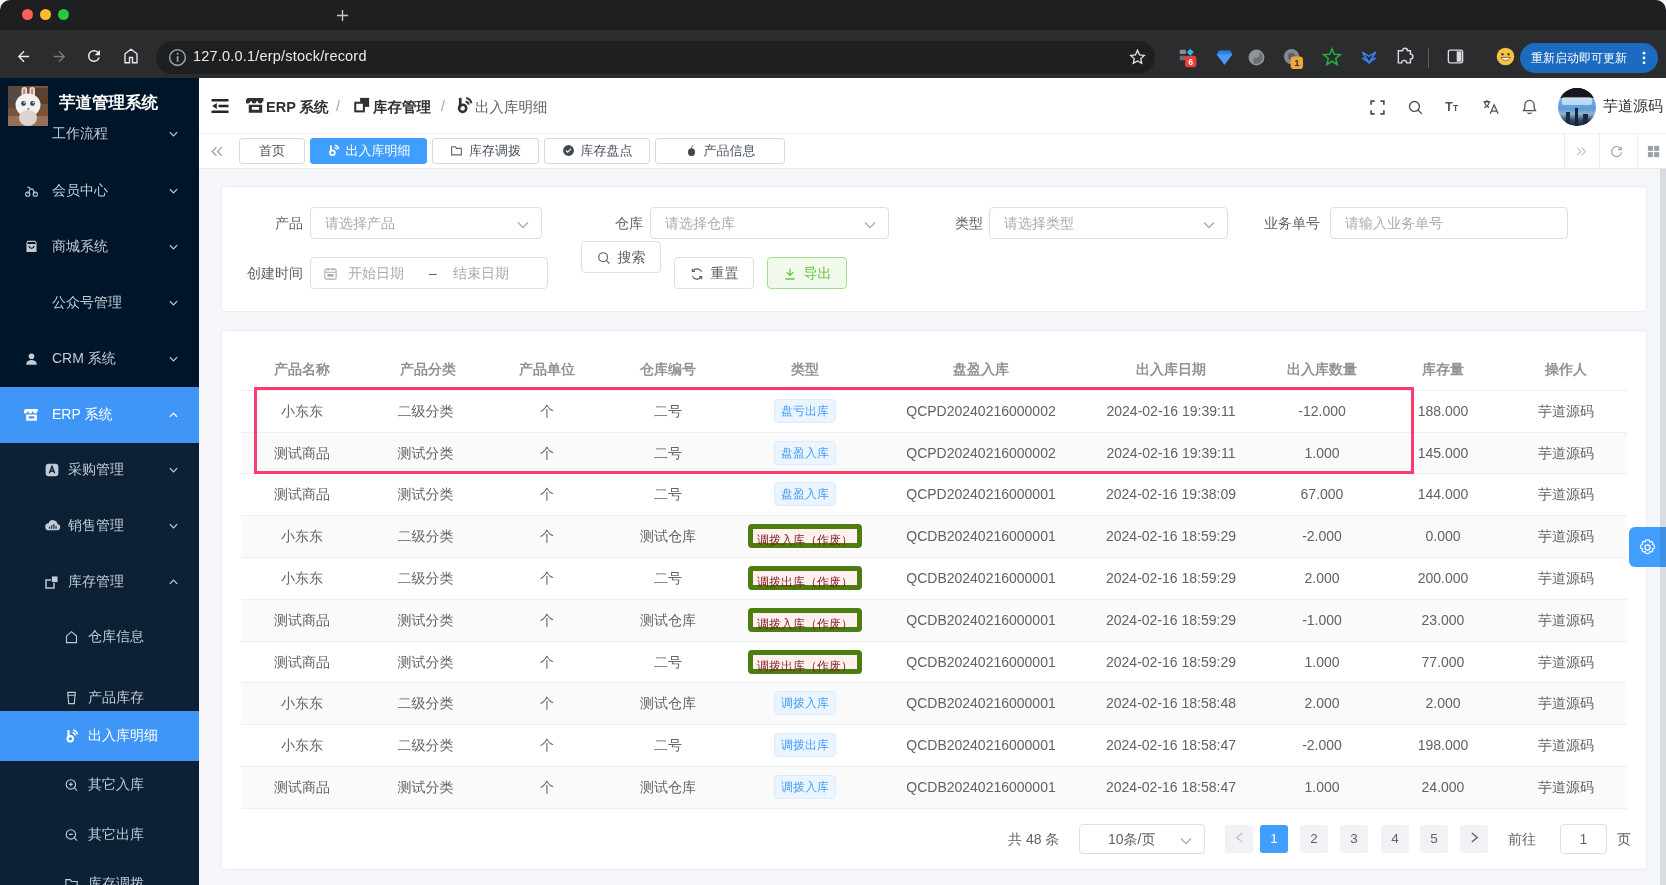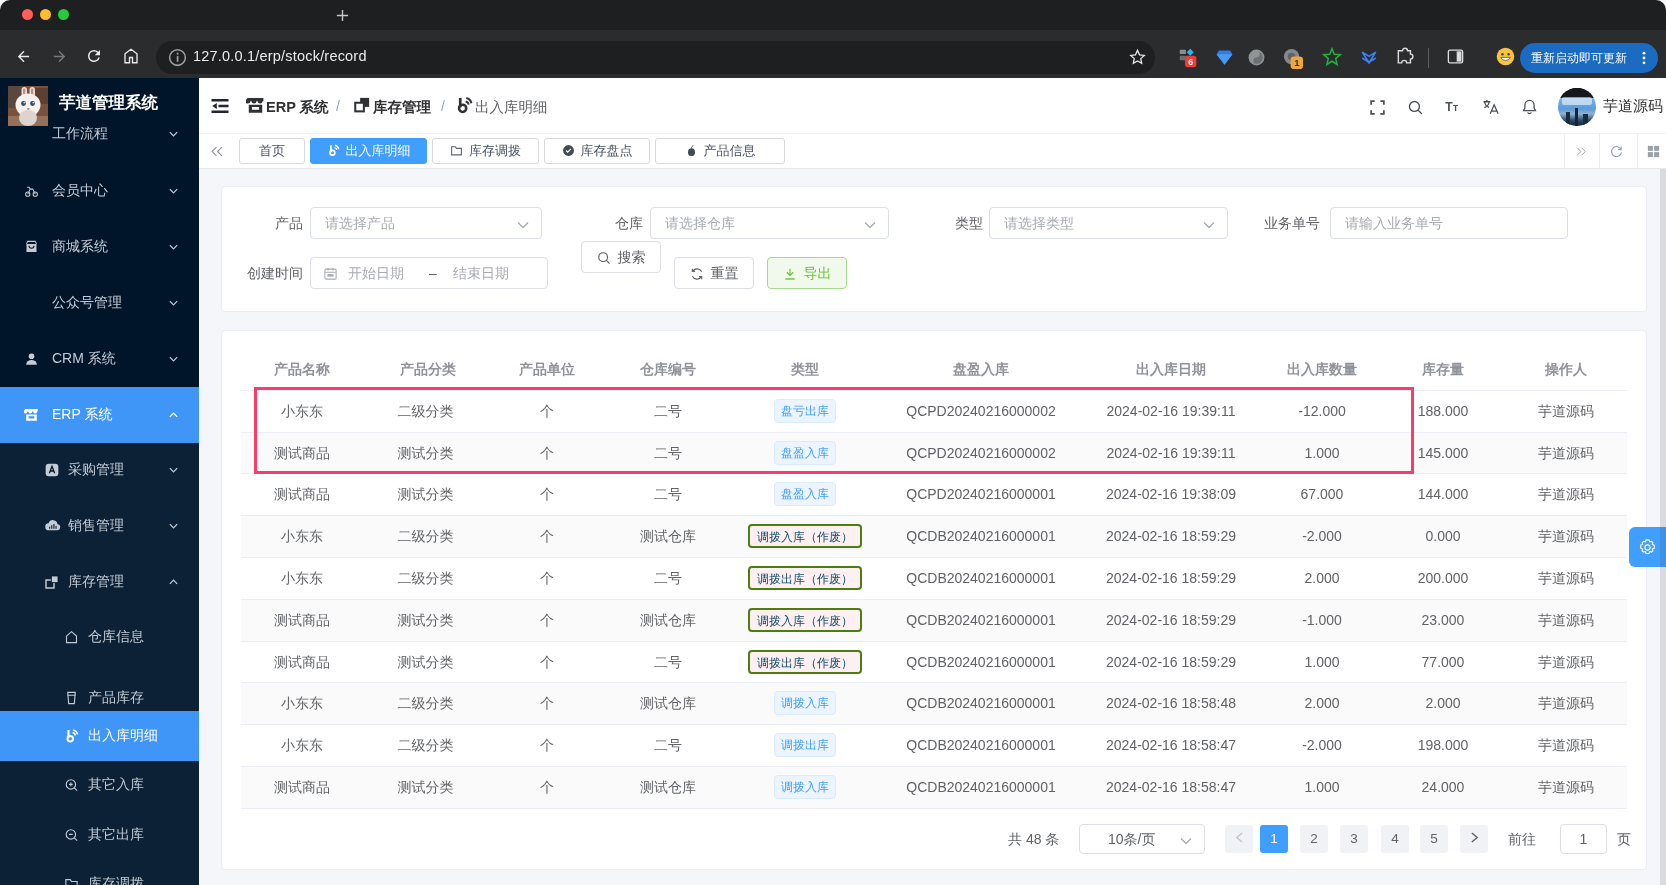--- a/index.html
+++ b/index.html
@@ -33,21 +33,21 @@
 .sel .ph{margin-left:14px;}
 .selchev{position:absolute;right:12px;top:13px;}
 .btn{position:absolute;height:32px;border:1px solid #dcdfe6;border-radius:4px;background:#fff;color:#606266;font-size:14px;text-align:center;}
 
 .th{position:absolute;color:#909399;font-size:14px;font-weight:bold;transform:translateX(-50%);white-space:nowrap;}
 .td{position:absolute;color:#606266;font-size:14px;transform:translateX(-50%);white-space:nowrap;}
 .rowline{position:absolute;left:241px;width:1386px;height:1px;background:#ebeef5;}
 .stripe{position:absolute;left:241px;width:1386px;height:41px;background:#fafafa;}
 .tag{position:absolute;height:24px;border-radius:4px;font-size:12px;line-height:22px;text-align:center;transform:translateX(-50%);}
 .tagb{background:#ecf5ff;border:1px solid #d9ecff;color:#409eff;}
-.tagr{background:#fef0f0;border:2px solid #4d7c0f;color:#0c4a6e;}
+.tagr{background:#fef0f0;border:5px solid #4d7c0f;color:#7f1d1d;}
 
 .pbtn{position:absolute;top:825px;width:28px;height:28px;border-radius:3px;background:#f0f2f5;color:#606266;font-size:13.5px;line-height:28px;text-align:center;}
 </style>
 </head>
 <body>
 
 <div id="tabstrip">
   <div class="tl" style="left:22px;background:#ff5f57"></div>
   <div class="tl" style="left:40px;background:#febc2e"></div>
   <div class="tl" style="left:58px;background:#28c840"></div>

